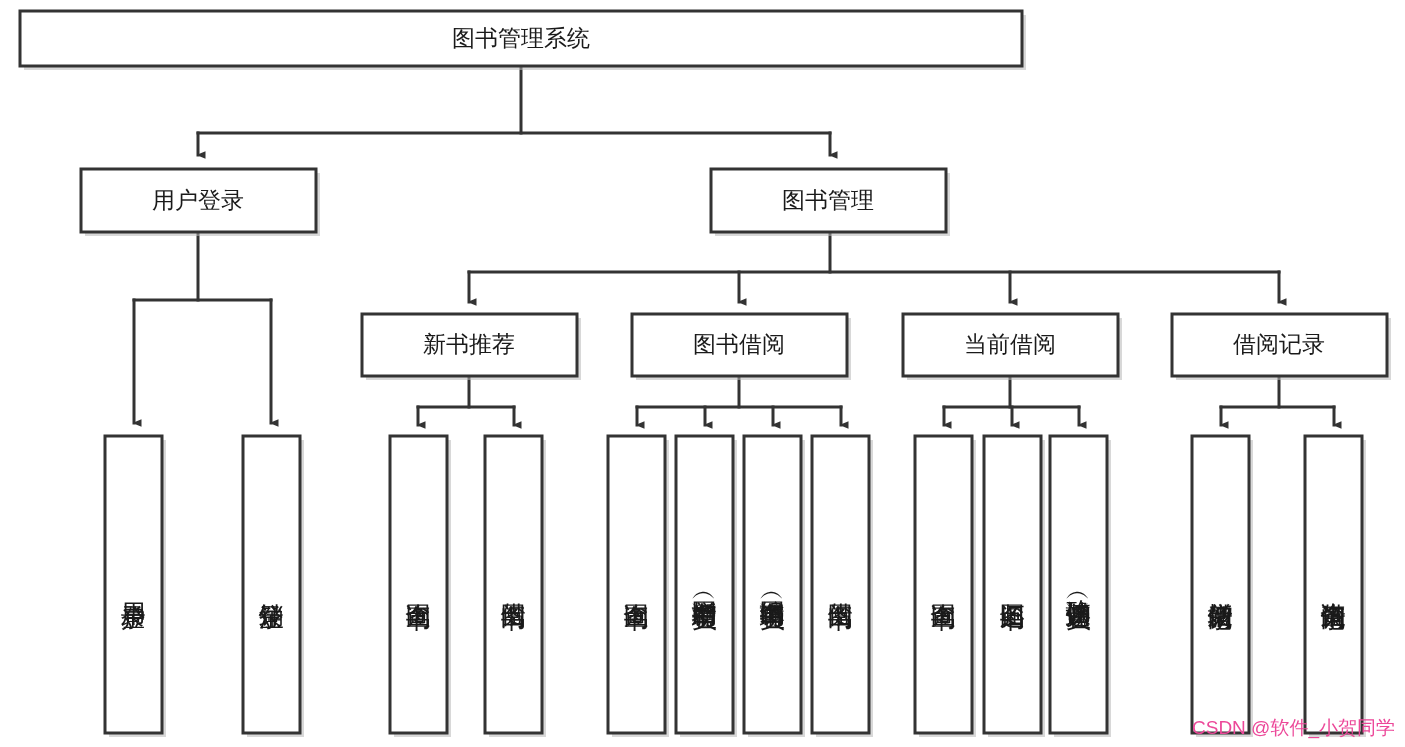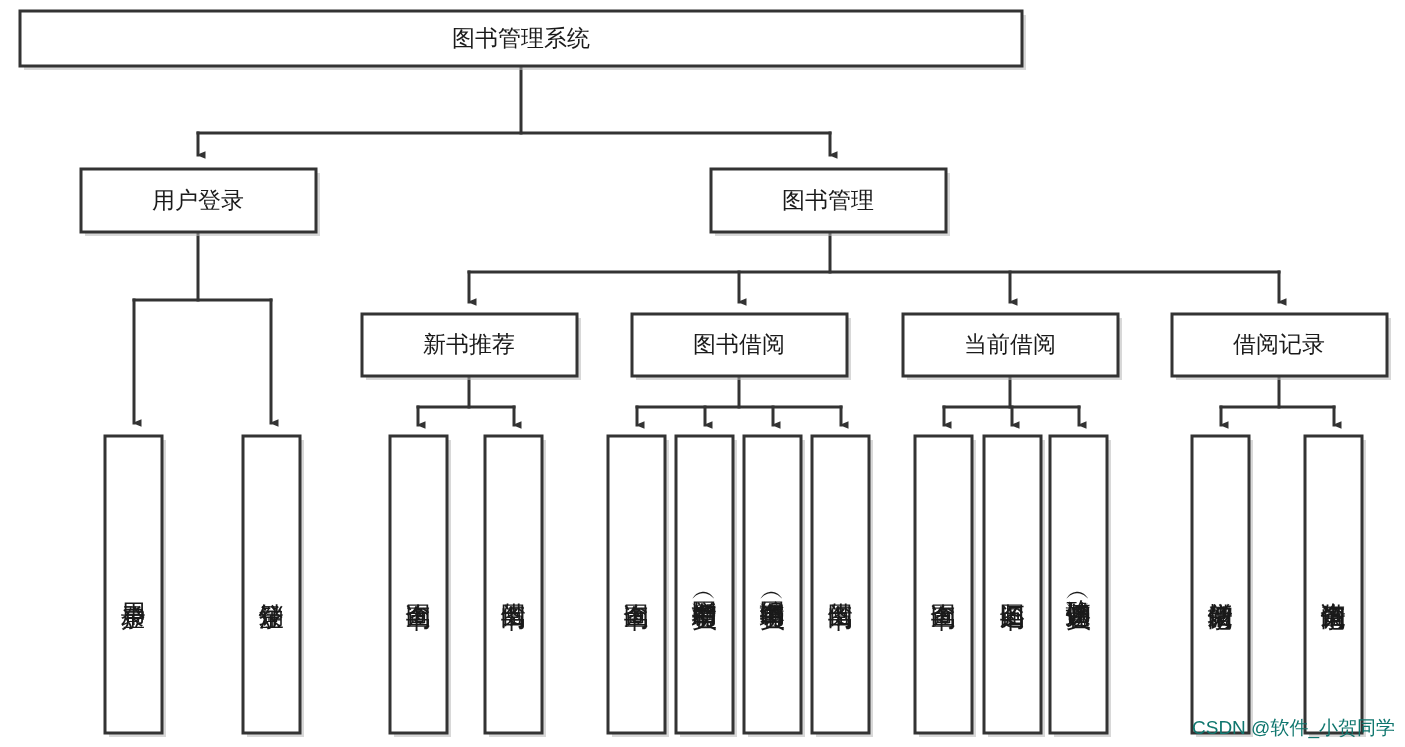--- a/index.html
+++ b/index.html
@@ -60,21 +60,21 @@
     display: flex;
     align-items: center;
     justify-content: center;
     white-space: nowrap;
     pointer-events: none;
   }
   .watermark {
     position: absolute;
     font-family: "Liberation Sans", "DejaVu Sans", sans-serif;
     font-size: 19px;
-    color: #0f766e;
+    color: #ec4899;
     white-space: nowrap;
     text-align: right;
   }
 </style>
 </head>
 <body>
 
 <div id="diagram-root">
 
   <svg id="diagram-canvas" viewBox="0 0 1405 747">

